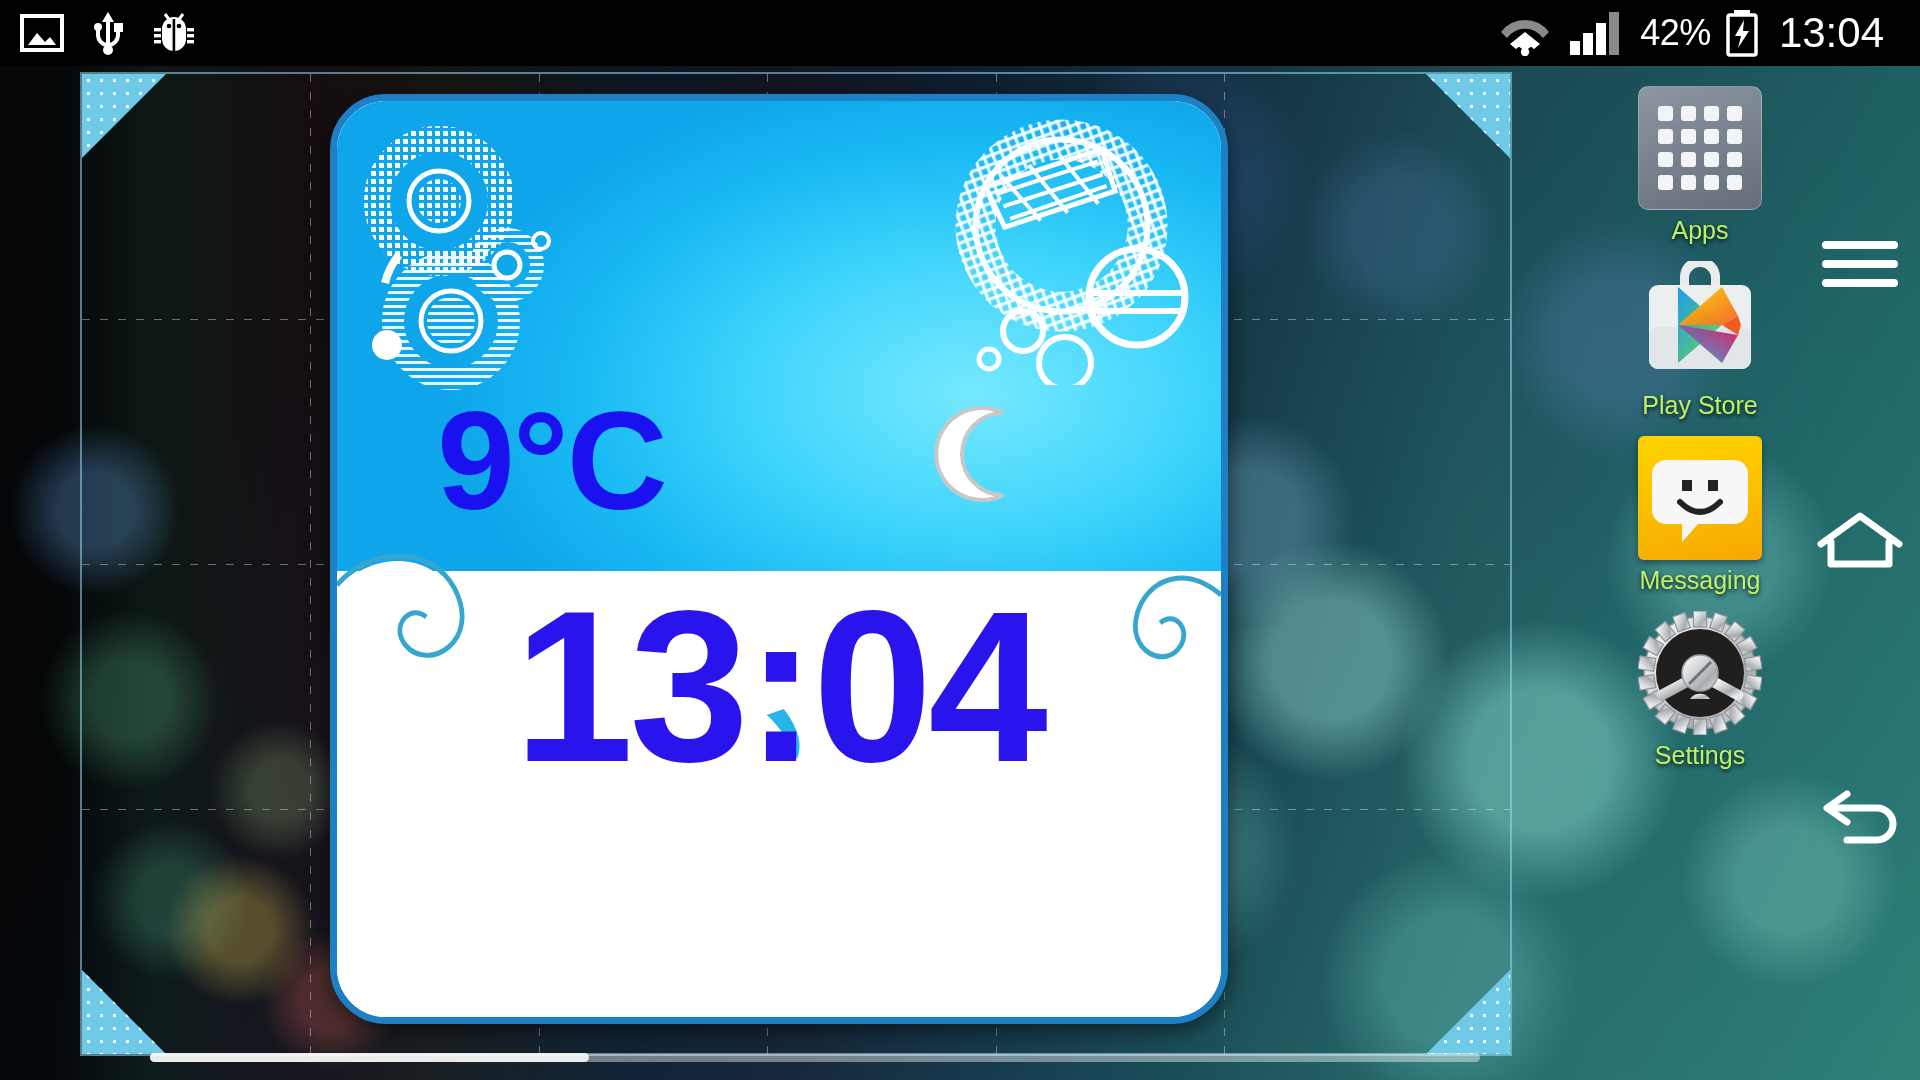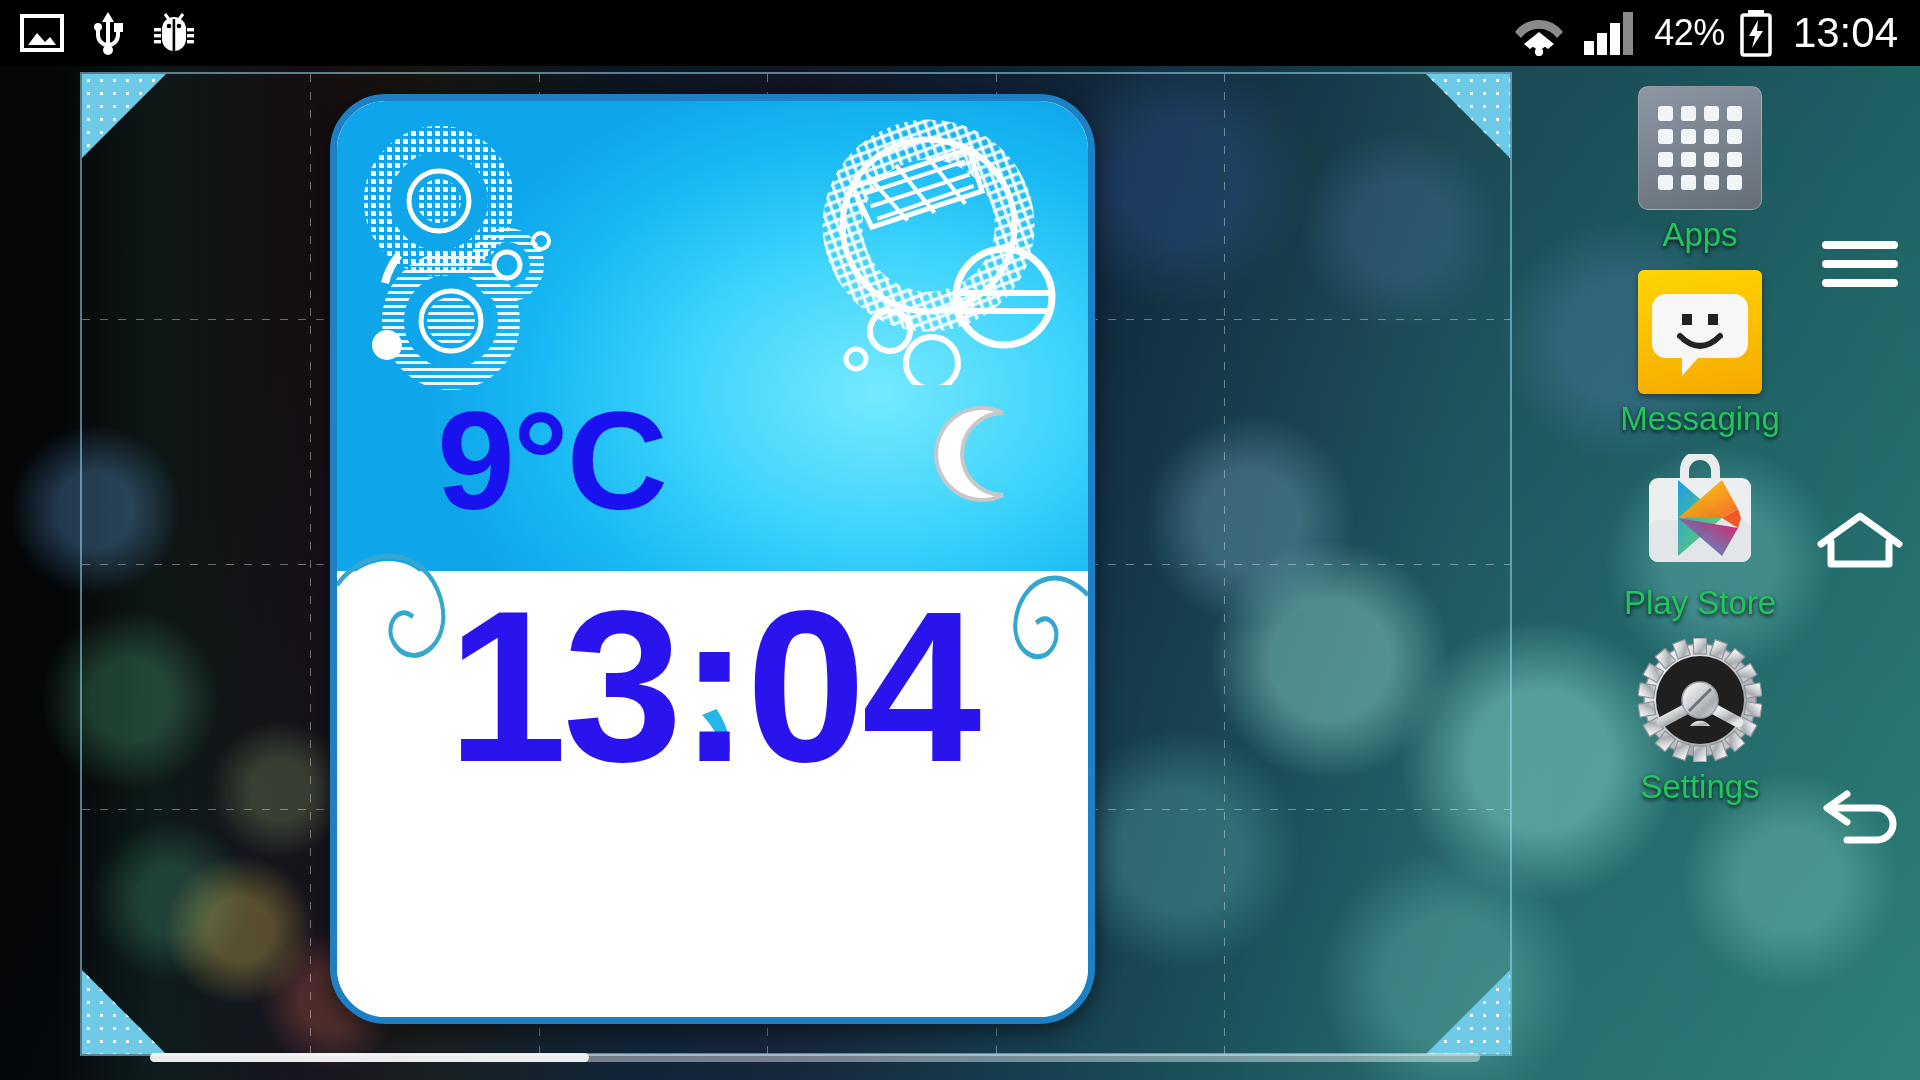--- a/index.html
+++ b/index.html
@@ -48,21 +48,21 @@
     mix-blend-mode:screen;
   }
 
   
   .statusbar{
     position:absolute; top:0; left:0; width:1920px; height:66px;
     background:#000; z-index:60;
     display:flex; align-items:center;
   }
   .sb-left{ display:flex; align-items:center; gap:26px; padding-left:20px; }
-  .sb-right{ margin-left:auto; display:flex; align-items:center; gap:14px; padding-right:22px;justify-content:space-between; }
+  .sb-right{ margin-left:auto; display:flex; align-items:center; gap:14px; padding-right:36px;justify-content:space-between; }
   .sb-batt-text{ color:#fff; font-size:36px; letter-spacing:-.5px; }
   .sb-clock{ color:#fff; font-size:42px; letter-spacing:0px; margin-left:6px; }
 
   
   .editframe{
     position:absolute; left:80px; top:72px; width:1432px; height:984px;
     border:2px solid rgba(150,220,245,.55);
     z-index:20;
   }
   .gl-h{ position:absolute; left:0; width:100%; height:1px;
@@ -79,21 +79,21 @@
   .corner.tl i{ clip-path:polygon(0 0, 100% 0, 0 100%); }
   .corner.tr{ right:0; top:0; }
   .corner.tr i{ clip-path:polygon(100% 0, 100% 100%, 0 0); }
   .corner.bl{ left:0; bottom:0; }
   .corner.bl i{ clip-path:polygon(0 0, 100% 100%, 0 100%); }
   .corner.br{ right:0; bottom:0; }
   .corner.br i{ clip-path:polygon(100% 0, 100% 100%, 0 100%); }
 
   
   .widget{
-    position:absolute; left:330px; top:94px; width:765px; height:930px;
+    position:absolute; left:330px; top:94px; width:898px; height:930px;
     border-radius:56px; z-index:30;
     border:7px solid #1d7fc4;
     overflow:hidden;
     box-shadow:0 6px 22px rgba(0,0,0,.55);
     background:#fff;
   }
   .w-top{
     position:absolute; left:0; top:0; width:100%; height:470px;
     background:
       radial-gradient(ellipse 60% 70% at 72% 62%, #76e9ff 0%, #3fd4fb 42%, #18b9f4 75%, #0fa5ea 100%);
@@ -127,21 +127,21 @@
   }
 
   
   .appcol{
     position:absolute; right:120px; top:86px; width:200px; z-index:40;
     display:flex; flex-direction:column; align-items:center; gap:16px;
   }
   .app{ width:200px; display:flex; flex-direction:column; align-items:center; }
   .app .ic{ width:124px; height:124px; position:relative; }
   .app .lb{
-    margin-top:6px; color:#22c55e; font-size:33px;
+    margin-top:6px; color:#bef264; font-size:25px;
     text-shadow:0 2px 4px rgba(0,0,0,.85);
     white-space:nowrap;
   }
 
   
   .icon-apps{
     width:124px;height:124px;border-radius:10px;
     background:linear-gradient(160deg,#8d97a3,#646d78);
     border:1px solid rgba(255,255,255,.25);
     display:grid; grid-template-columns:repeat(4,1fr); grid-template-rows:repeat(4,1fr);
@@ -364,35 +364,20 @@
             <span></span>
             <span></span>
             <span></span>
           <span></span>
             <span></span>
             <span></span>
             <span></span>
         </div>
       </div>
       <div class="lb">Apps</div>
-    </div>
-
-    <div class="app">
-      <div class="ic">
-        <div class="icon-msg">
-          <svg viewBox="0 0 124 124" width="124" height="124">
-            <path d="M28 24 h68 a14 14 0 0 1 14 14 v36 a14 14 0 0 1 -14 14 H60 L44 106 L44 88 H28
-                     a14 14 0 0 1 -14 -14 V38 a14 14 0 0 1 14 -14 z" fill="#f6f7f6"></path>
-            <rect x="44" y="44" width="10" height="11" fill="#222"></rect>
-            <rect x="70" y="44" width="10" height="11" fill="#222"></rect>
-            <path d="M42 66 q20 20 40 0" fill="none" stroke="#222" stroke-width="6" stroke-linecap="round"></path>
-          </svg>
-        </div>
-      </div>
-      <div class="lb">Messaging</div>
     </div>
 
     <div class="app">
       <div class="ic">
         <svg class="icon-play" viewBox="0 0 124 124">
           <defs>
             <linearGradient id="pg1" x1="0" y1="0" x2="1" y2="1">
               <stop offset="0" stop-color="#1f9ce8"></stop>
                 <stop offset="1" stop-color="#6fd84f"></stop>
             </linearGradient>
@@ -408,20 +393,35 @@
           <path d="M42 16 a10 10 0 0 1 40 0 v10 h-9 v-9 a3 3 0 0 0 -22 0 v9 h-9 z" fill="#e9eced"></path>
           <rect x="11" y="24" width="102" height="84" rx="9" fill="#eceff0"></rect>
           <rect x="11" y="66" width="102" height="42" rx="9" fill="#e2e6e8"></rect>
           <path d="M40 26 L40 102 L84 64 Z" fill="url(#pg1)"></path>
           <path d="M40 64 L84 64 L100 55 L84 26 Z" fill="url(#pg2)" opacity=".95"></path>
           <path d="M40 64 L84 102 L100 74 Z" fill="url(#pg3)" opacity=".95"></path>
           <path d="M84 64 L100 55 L103 64 L100 74 Z" fill="#f15a22"></path>
         </svg>
       </div>
       <div class="lb">Play Store</div>
+    </div>
+
+    <div class="app">
+      <div class="ic">
+        <div class="icon-msg">
+          <svg viewBox="0 0 124 124" width="124" height="124">
+            <path d="M28 24 h68 a14 14 0 0 1 14 14 v36 a14 14 0 0 1 -14 14 H60 L44 106 L44 88 H28
+                     a14 14 0 0 1 -14 -14 V38 a14 14 0 0 1 14 -14 z" fill="#f6f7f6"></path>
+            <rect x="44" y="44" width="10" height="11" fill="#222"></rect>
+            <rect x="70" y="44" width="10" height="11" fill="#222"></rect>
+            <path d="M42 66 q20 20 40 0" fill="none" stroke="#222" stroke-width="6" stroke-linecap="round"></path>
+          </svg>
+        </div>
+      </div>
+      <div class="lb">Messaging</div>
     </div>
 
     <div class="app">
       <div class="ic">
         <svg class="icon-set" viewBox="0 0 124 124">
           <defs>
             <linearGradient id="steel" x1="0" y1="0" x2="1" y2="1">
               <stop offset="0" stop-color="#ffffff"></stop>
               <stop offset=".4" stop-color="#d3d6d8"></stop>
               <stop offset=".7" stop-color="#a8acb0"></stop>

